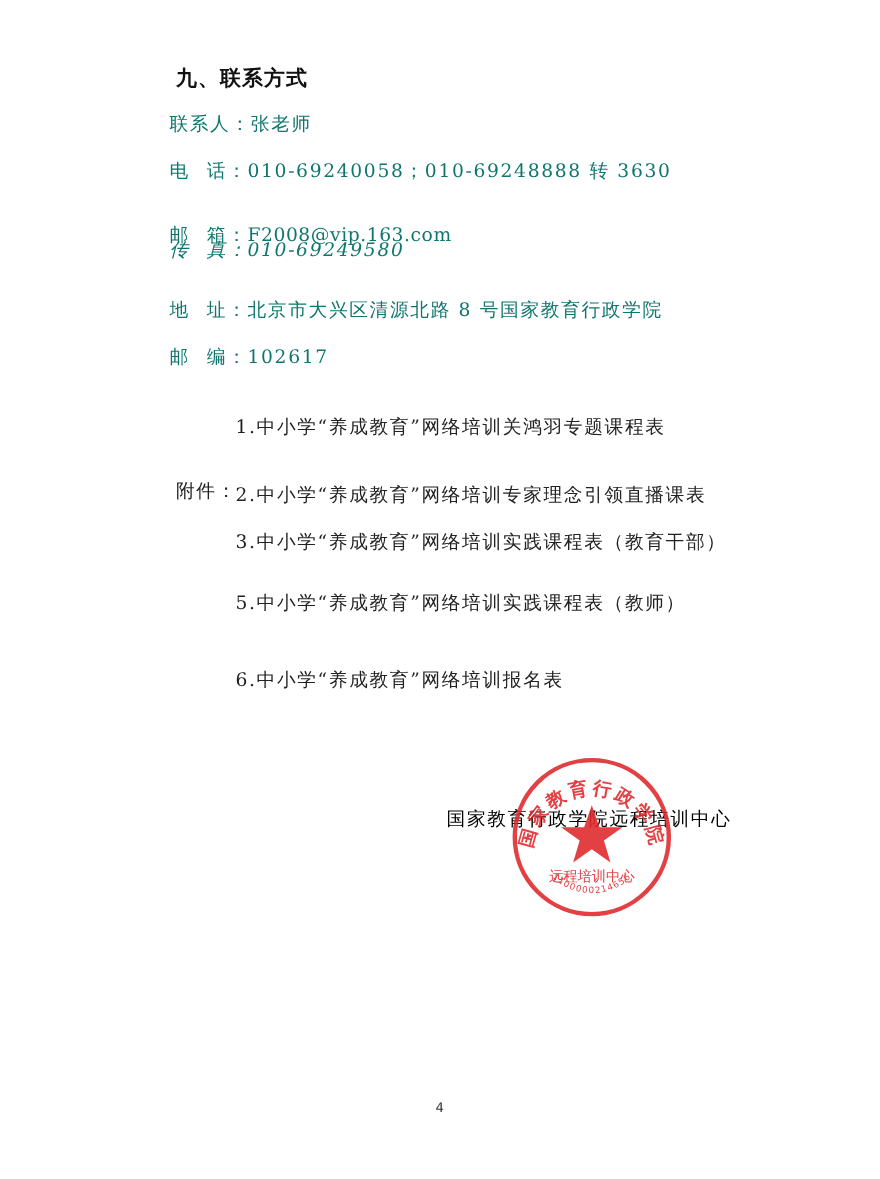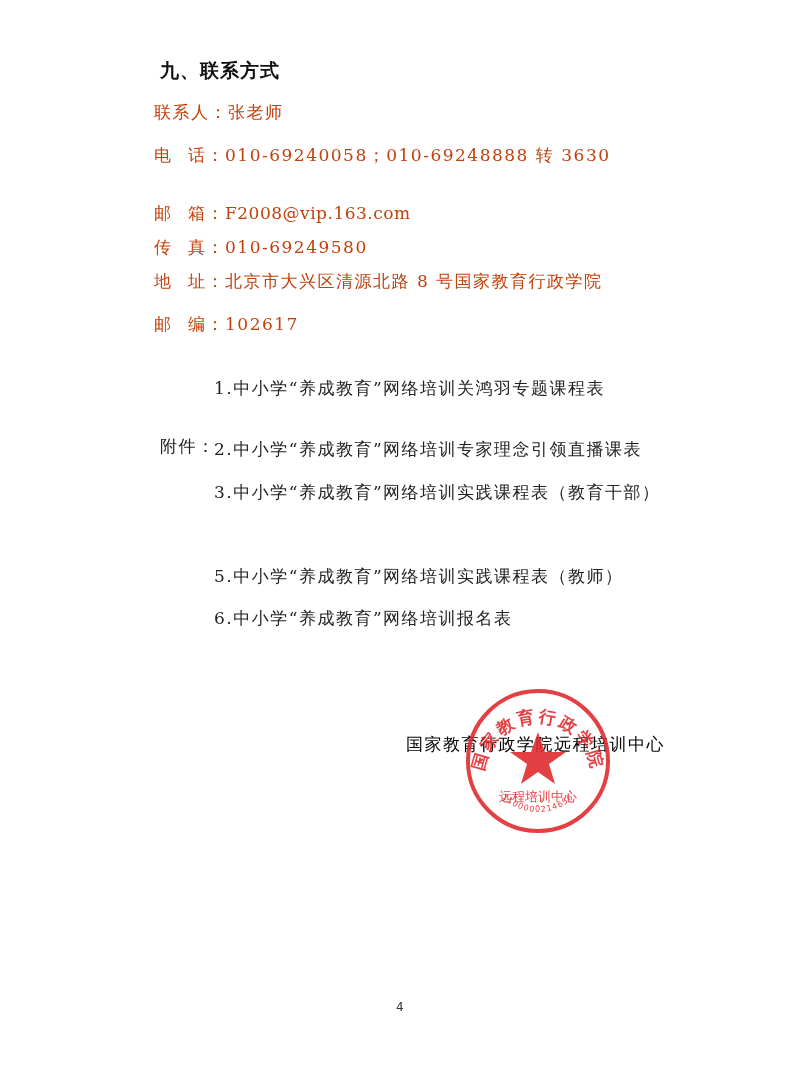--- a/index.html
+++ b/index.html
@@ -1,21 +1,21 @@
 <!DOCTYPE html>
 <html><head>
   <meta charset="utf-8">
   <style>
     html, body { margin: 0; padding: 0; background: #ffffff; }
     body { width: 800px; height: 1072px; position: relative; overflow: hidden;
            font-family: "DejaVu Serif", "Liberation Serif", serif; color: #1a1a1a; }
     .page { position: absolute; left: 0; top: 0; width: 664px; height: 1072px; background: #fff; }
     .heading { position: absolute; left: 160px; top: 58px; font-family: "DejaVu Sans", "Liberation Sans", sans-serif;
                font-weight: bold; font-size: 19px; letter-spacing: 1px; color: #111; }
-    .line { position: absolute; left: 154px; font-size: 17px; letter-spacing: 1.5px; white-space: nowrap; color: #c2410c; }
+    .line { position: absolute; left: 154px; font-size: 17px; letter-spacing: 1.5px; white-space: nowrap; color: #0f766e; }
     .label { display: inline-block; }
     .label.spaced { letter-spacing: 17px; }
     .att { position: absolute; font-size: 17px; letter-spacing: 1.5px; white-space: nowrap; color: #222; }
     .sign { position: absolute; font-size: 17px; letter-spacing: 1.5px; white-space: nowrap; color: #000000; z-index: 2; }
     .stamp { position: absolute; left: 463px; top: 686px; width: 150px; height: 150px; z-index: 3; opacity: 0.88; }
     .pagenum { position: absolute; left: 396px; top: 1000px; font-family: "DejaVu Sans", "Liberation Sans", sans-serif; font-size: 12px; color: #333; }
   </style>
 </head>
 <body>
 
@@ -28,37 +28,37 @@
   </div>
 
   <div class="line" style="top:144px;">
     <span class="label spaced">电</span><span>话：</span><span>010-69240058；010-69248888 转 3630</span>
   </div>
 
   <div class="line" style="top:186px;margin-top:16px;">
     <span class="label spaced">邮</span><span>箱：</span><span style="letter-spacing:0.5px;">F2008@vip.163.com</span>
   </div>
 
-  <div class="line" style="top:236px;">
+  <div class="line" style="top:216px;font-style:italic;">
     <span class="label spaced">传</span><span>真：</span><span>010-69249580</span>
   </div>
 
   <div class="line" style="top:270px;text-align:right;">
     <span class="label spaced">地</span><span>址：</span><span>北京市大兴区清源北路 8 号国家教育行政学院</span>
   </div>
 
   <div class="line" style="top:313px;">
     <span class="label spaced">邮</span><span>编：</span><span>102617</span>
   </div>
 
   <div class="att" style="left:160px; top:396px;margin-top:39px;">附件：</div>
   <div class="att" style="left:214px; top:377px;">1.中小学“养成教育”网络培训关鸿羽专题课程表</div>
   <div class="att" style="left:214px; top:438px;">2.中小学“养成教育”网络培训专家理念引领直播课表</div>
   <div class="att" style="left:214px; top:481px;">3.中小学“养成教育”网络培训实践课程表（教育干部）</div>
-  <div class="att" style="left:214px; top:565px;text-align:center;">5.中小学“养成教育”网络培训实践课程表（教师）</div>
+  <div class="att" style="left:214px; top:537px;text-align:center;">5.中小学“养成教育”网络培训实践课程表（教师）</div>
   <div class="att" style="left:214px; top:607px;">6.中小学“养成教育”网络培训报名表</div>
 
   <div class="sign" style="left:406px; top:733px;">国家教育行政学院远程培训中心</div>
 
   <svg class="stamp" viewBox="0 0 150 150">
     <defs>
       <path id="arcTop" d="M 22 80 A 54 54 0 0 1 128 80"></path>
       <path id="arcBottom" d="M 30 100 A 52 52 0 0 0 120 100"></path>
     </defs>
     <circle cx="75" cy="75" r="70" fill="none" stroke="#e0262b" stroke-width="4"></circle>

